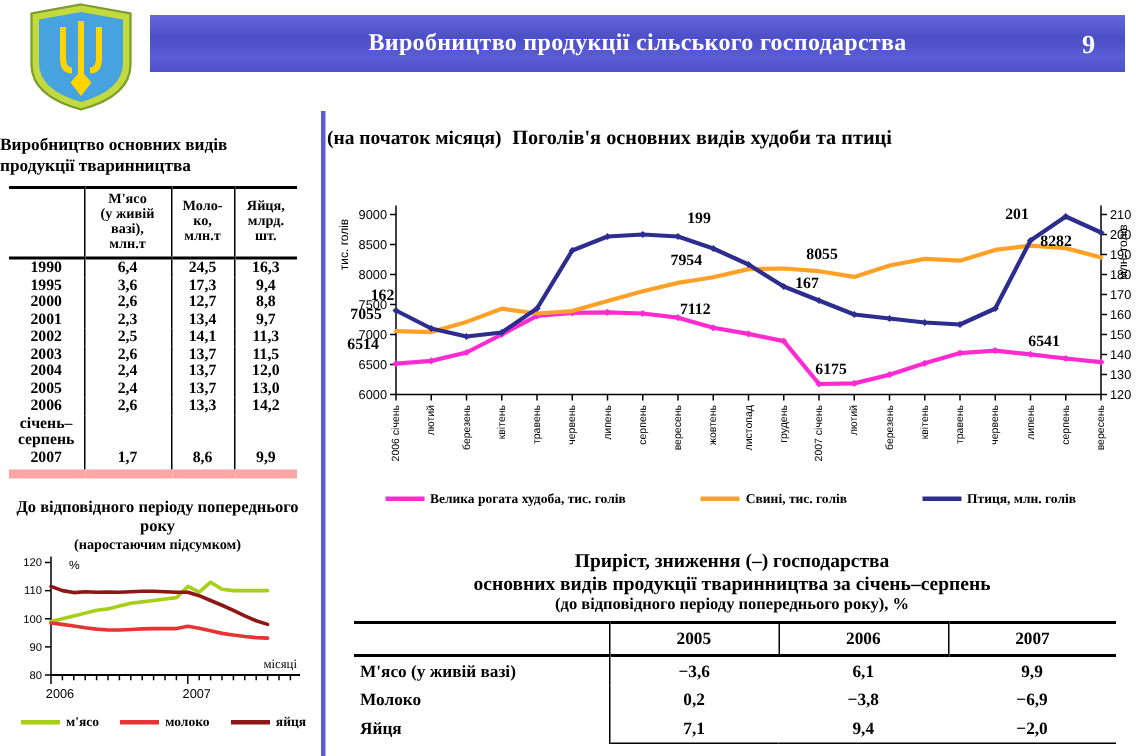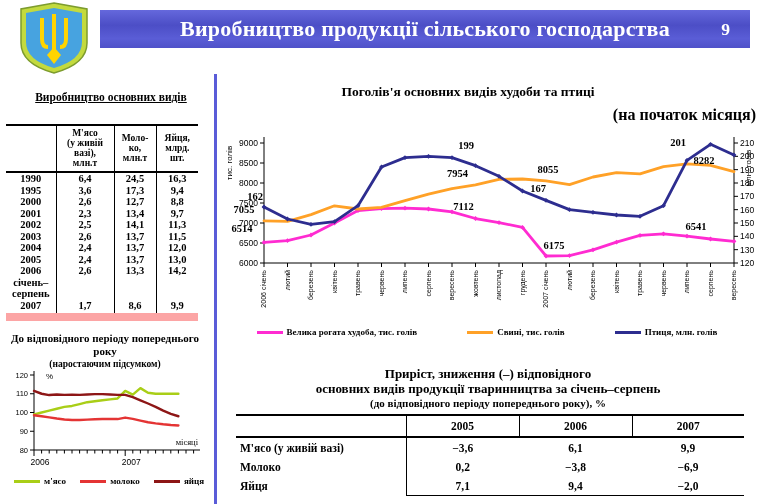--- a/index.html
+++ b/index.html
@@ -4,47 +4,47 @@
 <style>
   html,body{margin:0;padding:0;}
   body{width:757px;height:504px;position:relative;background:#ffffff;overflow:hidden;
        font-family:"Liberation Serif","DejaVu Serif",serif;color:#000;}
   .abs{position:absolute;}
   
   .title-bar{position:absolute;left:100px;top:10px;width:650px;height:38px;
      background:linear-gradient(180deg,#6568dc 0%,#4c4ec6 40%,#5a5dd6 75%,#4f51c9 100%);
      display:flex;align-items:center;}
   .title-bar .ttl{position:absolute;left:0;right:0;text-align:center;color:#fff;
-     font-weight:bold;font-size:22px;letter-spacing:.2px;}
+     font-weight:bold;font-size:16px;letter-spacing:.2px;}
   .title-bar .pg{position:absolute;right:20px;color:#fff;font-weight:bold;font-size:17.5px;}
   .vdivider{position:absolute;left:214px;top:74px;width:3px;height:430px;background:#5a5cd8;}
   
-  .prod-title{position:absolute;left:12px;top:90px;width:198px;text-align:center;
-     font-weight:bold;font-size:11.5px;line-height:14px;text-decoration:underline;}
+  .prod-title{position:absolute;left:0;top:90px;width:198px;text-align:left;
+     font-weight:bold;font-size:11.5px;line-height:14px;}
   table{border-collapse:collapse;table-layout:fixed;}
   .prod{position:absolute;left:6px;top:124px;width:192px;}
   .prod td{font-weight:bold;text-align:center;padding:0;}
   .prod thead td{font-size:9.5px;line-height:10px;border-top:2px solid #000;
      border-bottom:2px solid #000;white-space:pre-line;padding:2px 0 3px;vertical-align:middle;}
   .prod td.sep{border-left:1px solid #000;}
   .prod tbody td{font-size:10.5px;line-height:11.5px;vertical-align:bottom;}
   .prod tbody td.lbl{white-space:pre-line;}
-  .prod tr.last td{border-bottom:8px solid #fca5a5;padding-bottom:2px;}
+  .prod tr.last td{border-bottom:6px solid #fca5a5;padding-bottom:2px;}
   
   .ratio-title{position:absolute;left:2px;top:332px;width:206px;text-align:center;font-weight:bold;}
   .ratio-title .l1{font-size:11px;line-height:13px;}
   .ratio-title .l2{font-size:9.5px;line-height:12px;}
   #ratio-svg{position:absolute;left:4px;top:360px;}
   .ratio-legend{position:absolute;left:8px;top:476px;width:202px;display:flex;
      justify-content:space-between;padding:0 6px;box-sizing:border-box;}
   
   .main-title1{position:absolute;left:218px;top:84px;width:500px;text-align:center;
      font-weight:bold;font-size:13.5px;}
-  .main-title2{position:absolute;left:218px;top:106px;width:538px;text-align:right;
-     font-weight:bold;font-size:16px;}
+  .main-title2{position:absolute;left:218px;top:84px;width:538px;text-align:left;
+     font-weight:bold;font-size:13px;}
   #main-svg{position:absolute;left:218px;top:118px;}
   .main-legend{position:absolute;left:218px;top:327px;width:538px;display:flex;
      justify-content:center;gap:50px;}
   .leg-item{display:flex;align-items:center;gap:4px;}
   .leg-swatch{display:inline-block;width:26px;height:3px;}
   .leg-label{font-weight:bold;font-size:9px;}
   
   .growth-title{position:absolute;left:224px;top:366px;width:528px;text-align:center;font-weight:bold;}
   .growth-title .g1{font-size:13px;line-height:15px;}
   .growth-title .g2{font-size:13px;line-height:15px;}
@@ -71,20 +71,21 @@
   <path d="M40 46 L33 54 L40 63 L47 54 Z" fill="#ffd400"></path>
 </svg>
 <div class="title-bar">
   <span class="ttl">Виробництво продукції сільського господарства</span>
   <span class="pg">9</span>
 </div>
 <div class="vdivider"></div>
 
 <div class="prod-title">
   <div>Виробництво основних видів</div>
+  <div>продукції тваринництва</div>
 </div>
 <table class="prod">
   <colgroup>
       <col style="width:50px">
       <col style="width:58px">
       <col style="width:42px">
       <col style="width:42px">
     </colgroup>
   <thead>
       <tr>
@@ -380,21 +381,21 @@
       <span class="leg-swatch" style="background: rgb(255, 161, 39);"></span>
       <span class="leg-label">Свині, тис. голів</span>
     </span>
     <span class="leg-item">
       <span class="leg-swatch" style="background: rgb(45, 45, 143);"></span>
       <span class="leg-label">Птиця, млн. голів</span>
     </span>
   </div>
 
 <div class="growth-title">
-  <div class="g1">Приріст, зниження (–) відповідного</div>
+  <div class="g1">Приріст, зниження (–) господарства</div>
   <div class="g2">основних видів продукції тваринництва за січень–серпень</div>
   <div class="g3">(до відповідного періоду попереднього року), %</div>
 </div>
 <table class="growth">
   <colgroup>
       <col style="width:170px">
       <col style="width:113px">
       <col style="width:113px">
       <col style="width:112px">
     </colgroup>

